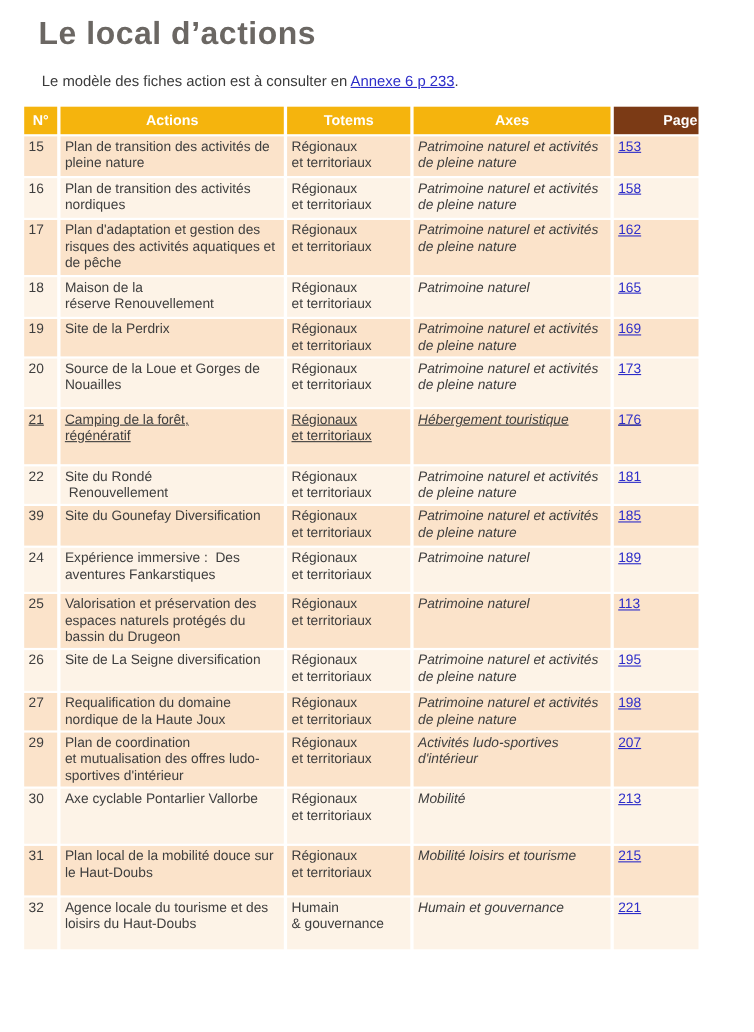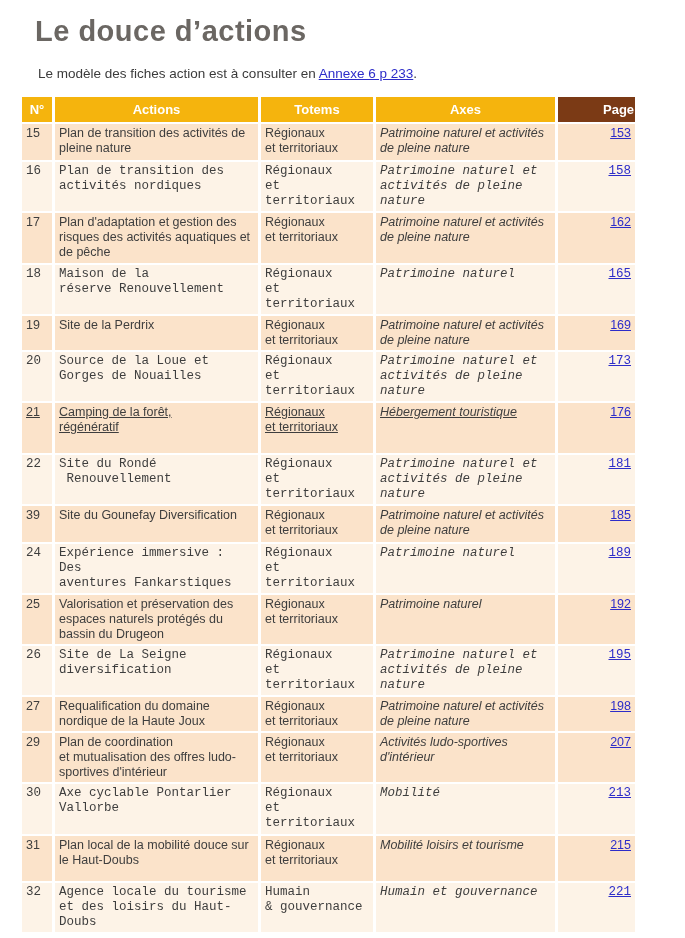--- a/index.html
+++ b/index.html
@@ -59,29 +59,29 @@
   td {
     vertical-align: top;
     font-size: 12.5px;
     line-height: 15px;
     padding: 2px 4px;
     white-space: pre-wrap;
     word-wrap: break-word;
   }
   td.axe { font-style: italic; }
   td.page {
-    text-align: right;
+    text-align: left;
     white-space: normal;
   }
   td.page a {
     color: var(--link-blue, #2d2dc9);
     text-decoration: underline;
   }
   tr.peach td { background: var(--row-peach, #fbe3ca); }
-  tr.cream td { background: var(--row-cream, #fdf3e7); font-family: Liberation Mono, monospace; }
+  tr.cream td { background: var(--row-cream, #fdf3e7); }
 
   
   tbody tr:nth-child(1)  { height: 36px; padding-left: 44px; }
   tbody tr:nth-child(2)  { height: 36px; }
   tbody tr:nth-child(3)  { height: 50px; }
   tbody tr:nth-child(4)  { height: 36px; }
   tbody tr:nth-child(5)  { height: 32px; }
   tbody tr:nth-child(6)  { height: 44px; }
   tbody tr:nth-child(7)  { height: 50px; text-decoration: underline; }
   tbody tr:nth-child(8)  { height: 33px; }
@@ -92,21 +92,21 @@
   tbody tr:nth-child(13) { height: 32px; }
   tbody tr:nth-child(14) { height: 36px; }
   tbody tr:nth-child(15) { height: 50px; }
   tbody tr:nth-child(16) { height: 45px; }
   tbody tr:nth-child(17) { height: 47px; padding-left: 47px; }
   tbody tr:nth-child(18) { height: 78px; }
 </style>
 </head>
 <body>
 
-<h1 class="page-title">Le douce d’actions</h1>
+<h1 class="page-title">Le local d’actions</h1>
 
 <p class="intro"><span>Le modèle des fiches action est à consulter en </span><a href="#">Annexe 6 p 233</a><span>.</span></p>
 
 <table class="actions">
   <colgroup>
     <col class="c-num">
       <col class="c-action">
       <col class="c-totem">
       <col class="c-axe">
       <col class="c-page">
@@ -204,21 +204,21 @@
 et territoriaux</td>
         <td class="axe">Patrimoine naturel</td>
         <td class="page"><a href="#">189</a></td>
       </tr>
       <tr class="peach">
         <td class="num">25</td>
         <td class="action">Valorisation et préservation des espaces naturels protégés du bassin du Drugeon</td>
         <td class="totem">Régionaux
 et territoriaux</td>
         <td class="axe">Patrimoine naturel</td>
-        <td class="page"><a href="#">192</a></td>
+        <td class="page"><a href="#">113</a></td>
       </tr>
       <tr class="cream">
         <td class="num">26</td>
         <td class="action">Site de La Seigne diversification</td>
         <td class="totem">Régionaux
 et territoriaux</td>
         <td class="axe">Patrimoine naturel et activités de pleine nature</td>
         <td class="page"><a href="#">195</a></td>
       </tr>
       <tr class="peach">

